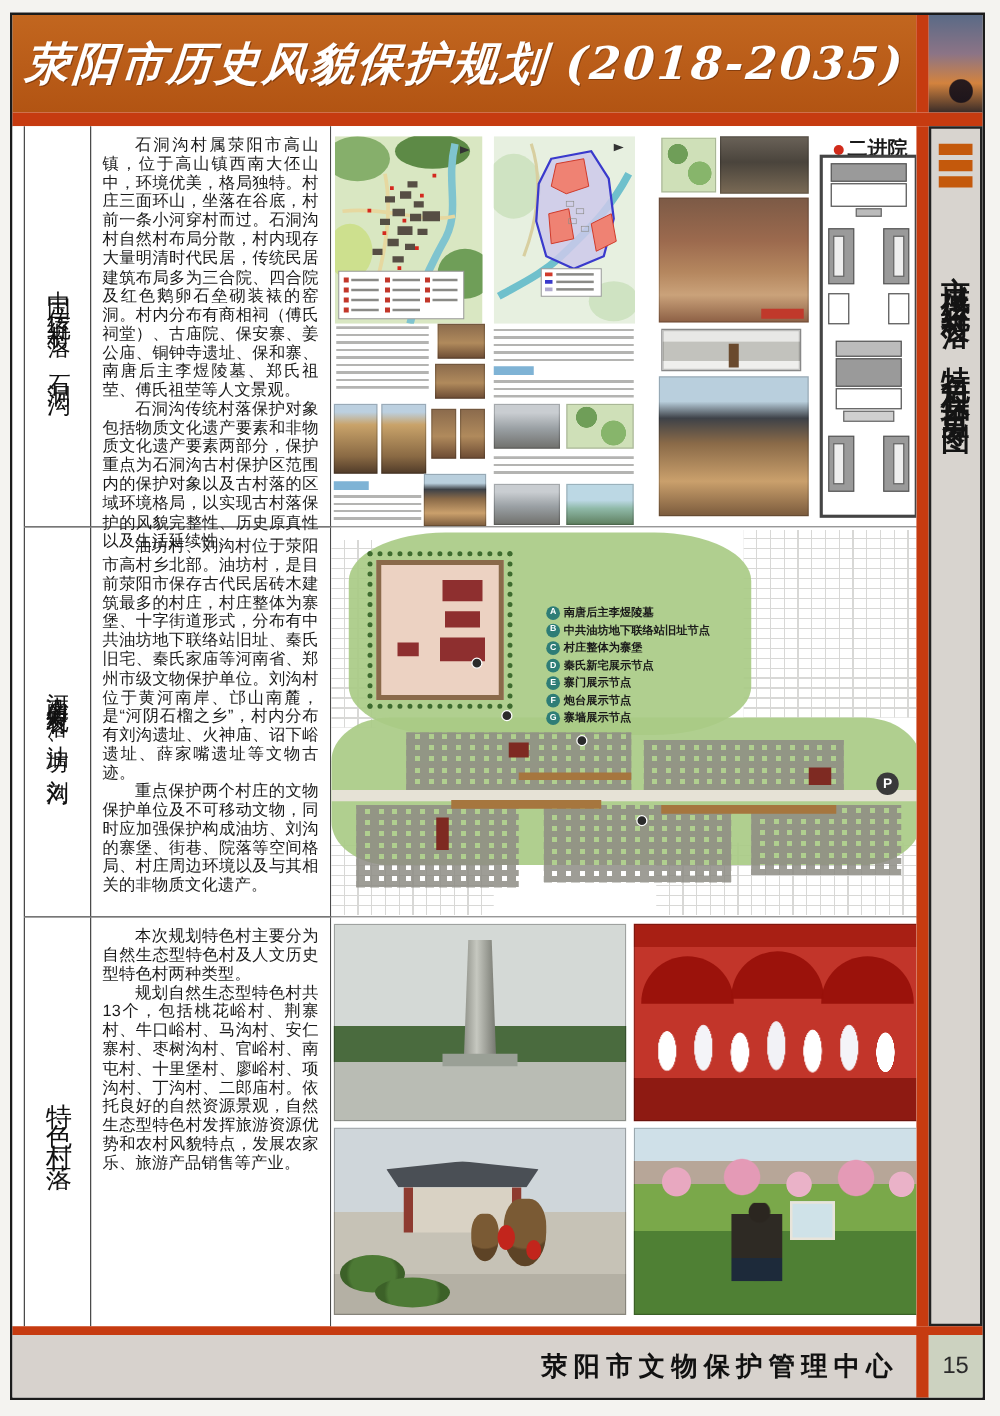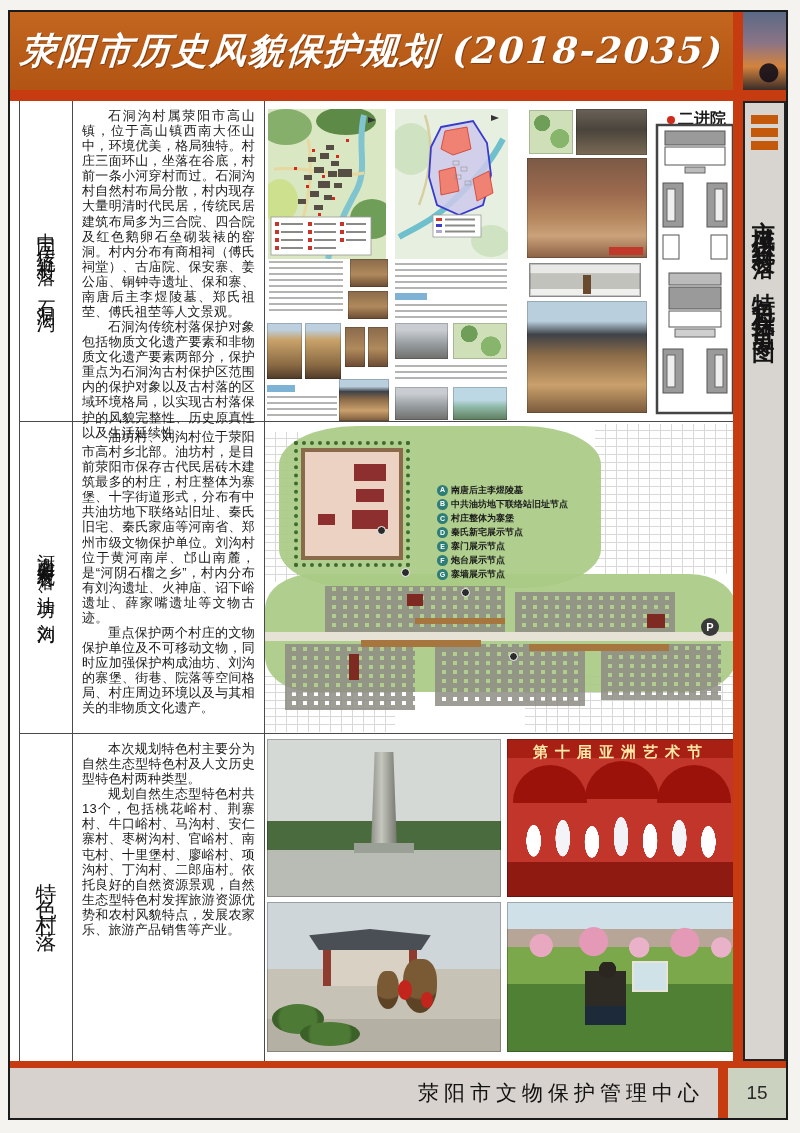--- a/index.html
+++ b/index.html
@@ -114,22 +114,22 @@
   
   .sidebar{background:#d8d4cf;border:2px solid #222;border-top-width:2px;display:flex;flex-direction:column;align-items:center;width:100%;box-sizing:border-box;}
   .tribar{margin-top:12px;display:flex;flex-direction:column;gap:4px;}
   .tribar i{display:block;width:27px;height:9px;background:#c4590c;}
   .side-title{margin-top:52px;writing-mode:vertical-rl;text-orientation:mixed;
     font-family:"DejaVu Serif","Liberation Serif",serif;font-weight:bold;font-size:23px;letter-spacing:7px;color:#141414;}
 
   
   .ftr-row{height:50px;}
   .footerbar{flex:1;background:#d7d2cd;display:flex;align-items:center;justify-content:flex-end;padding-right:14px;}
-  .footerbar .org{font-family:"DejaVu Serif","Liberation Serif",serif;font-weight:normal;font-size:21px;letter-spacing:5px;color:#111;}
-  .pageno{width:58px;background:#ccd2c0;display:flex;align-items:center;justify-content:center;
+  .footerbar .org{font-family:"DejaVu Serif","Liberation Serif",serif;font-weight:bold;font-size:21px;letter-spacing:5px;color:#111;}
+  .pageno{width:43px;background:#ccd2c0;display:flex;align-items:center;justify-content:center;
           font-size:19px;color:#2a2a2a;}
 </style>
 </head>
 <body>
 
 <div class="page">
   <div class="frame">
 
     <div class="row hdr-row">
       <div class="banner">
@@ -381,21 +381,20 @@
           <div class="textcell">
             <p>本次规划特色村主要分为自然生态型特色村及人文历史型特色村两种类型。</p>
             <p>规划自然生态型特色村共13个，包括桃花峪村、荆寨村、牛口峪村、马沟村、安仁寨村、枣树沟村、官峪村、南屯村、十里堡村、廖峪村、项沟村、丁沟村、二郎庙村。依托良好的自然资源景观，自然生态型特色村发挥旅游资源优势和农村风貌特点，发展农家乐、旅游产品销售等产业。</p>
           </div>
           <div class="media">
             <div class="abs p3 p-monu" style="left:2px;top:5px;width:234px;height:158px">
               <div class="obelisk"></div>
               <div class="obbase"></div>
             </div>
             <div class="abs p3 p-taichi" style="left:242px;top:5px;width:228px;height:158px">
-              <div class="bannertext">第十届亚洲艺术节</div>
               <div class="fan" style="left:6px;top:26px"></div>
               <div class="fan" style="left:78px;top:22px"></div>
               <div class="fan" style="left:150px;top:26px"></div>
               <div class="crowd"></div>
             </div>
             <div class="abs p3 p-temple" style="left:2px;top:168px;width:234px;height:150px">
               <div class="troof"></div>
               <div class="tbody"></div>
               <div class="censer" style="left:58%;top:38%;width:34px;height:54px"></div>
               <div class="censer" style="left:47%;top:46%;width:22px;height:38px"></div>

